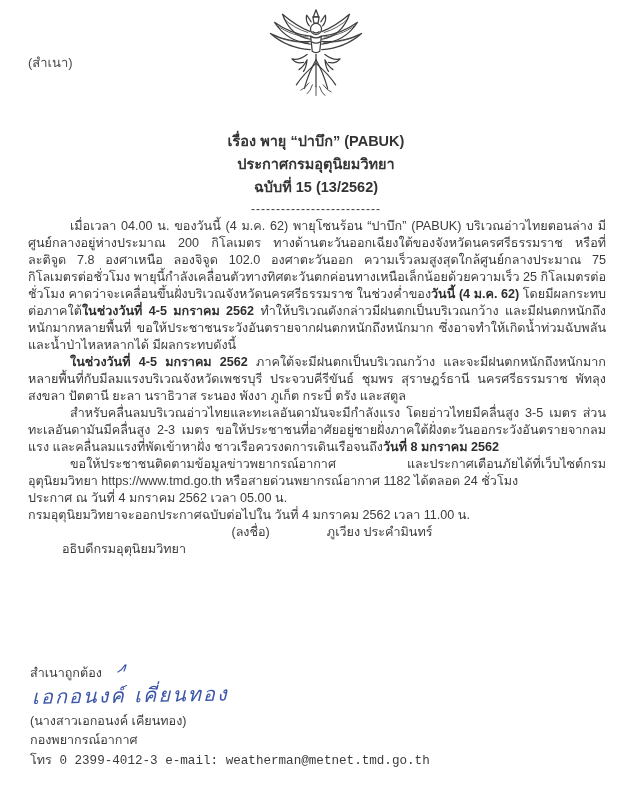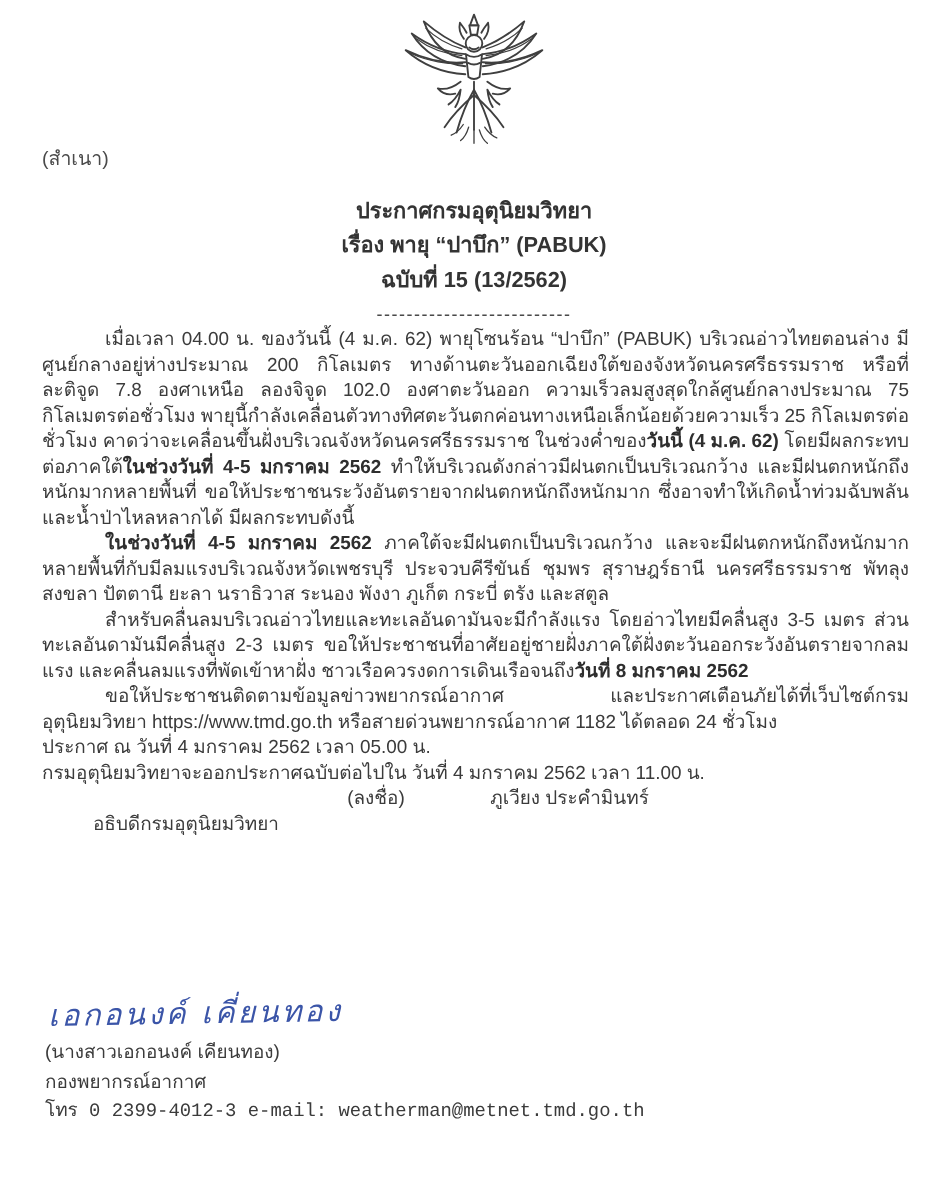--- a/index.html
+++ b/index.html
@@ -12,21 +12,20 @@
     font-family: "Liberation Sans", sans-serif;
     color: #3b3b3b;
     overflow: hidden;
   }
   .copy-label {
     position: absolute;
     left: 28px;
     top: 52px;
     font-size: 13px;
     color: #4a4a4a;
-    margin-top: 43px;
   }
   .emblem-wrap {
     position: absolute;
     left: 0;
     top: 8px;
     width: 100%;
     text-align: center;
   }
   .emblem-wrap svg { display: inline-block; }
   .titles {
@@ -149,40 +148,45 @@
         <path d="M60 58 q-8 14 -13 32"></path>
         <path d="M60 58 q8 14 13 32"></path>
         <path d="M60 62 q-14 12 -22 24"></path>
         <path d="M60 62 q14 12 22 24"></path>
         <path d="M52 84 q-4 6 -9 8 m13 -6 q-2 7 -6 10 m10 -8 v10 m4 -10 q2 7 6 10 m-2 -12 q4 6 9 8" stroke-width="1"></path>
       </g>
     </svg>
   </div>
 
   <div class="titles">
+    <div class="title-line">เรื่อง พายุ “ปาบึก” (PABUK)</div>
     <div class="title-line">ประกาศกรมอุตุนิยมวิทยา</div>
-    <div class="title-line">เรื่อง พายุ “ปาบึก” (PABUK)</div>
     <div class="title-line">ฉบับที่ 15 (13/2562)</div>
     <div class="divider">--------------------------</div>
   </div>
 
   <div class="doc-body">
     <p><span>เมื่อเวลา 04.00 น. ของวันนี้ (4 ม.ค. 62) พายุโซนร้อน “ปาบึก” (PABUK) บริเวณอ่าวไทยตอนล่าง มีศูนย์กลางอยู่ห่างประมาณ 200 กิโลเมตร ทางด้านตะวันออกเฉียงใต้ของจังหวัดนครศรีธรรมราช หรือที่ละติจูด 7.8 องศาเหนือ ลองจิจูด 102.0 องศาตะวันออก ความเร็วลมสูงสุดใกล้ศูนย์กลางประมาณ 75 กิโลเมตรต่อชั่วโมง พายุนี้กำลังเคลื่อนตัวทางทิศตะวันตกค่อนทางเหนือเล็กน้อยด้วยความเร็ว 25 กิโลเมตรต่อชั่วโมง  คาดว่าจะเคลื่อนขึ้นฝั่งบริเวณจังหวัดนครศรีธรรมราช ในช่วงค่ำของ</span><b>วันนี้ (4 ม.ค. 62)</b><span> โดยมีผลกระทบต่อภาคใต้</span><b>ในช่วงวันที่ 4-5 มกราคม 2562</b><span> ทำให้บริเวณดังกล่าวมีฝนตกเป็นบริเวณกว้าง และมีฝนตกหนักถึงหนักมากหลายพื้นที่ ขอให้ประชาชนระวังอันตรายจากฝนตกหนักถึงหนักมาก ซึ่งอาจทำให้เกิดน้ำท่วมฉับพลันและน้ำป่าไหลหลากได้ มีผลกระทบดังนี้</span></p>
     <p><b>ในช่วงวันที่ 4-5 มกราคม 2562</b><span> ภาคใต้จะมีฝนตกเป็นบริเวณกว้าง และจะมีฝนตกหนักถึงหนักมากหลายพื้นที่กับมีลมแรงบริเวณจังหวัดเพชรบุรี ประจวบคีรีขันธ์ ชุมพร สุราษฎร์ธานี นครศรีธรรมราช พัทลุง สงขลา ปัตตานี ยะลา นราธิวาส ระนอง พังงา ภูเก็ต กระบี่ ตรัง และสตูล</span></p>
     <p><span>สำหรับคลื่นลมบริเวณอ่าวไทยและทะเลอันดามันจะมีกำลังแรง โดยอ่าวไทยมีคลื่นสูง 3-5 เมตร ส่วนทะเลอันดามันมีคลื่นสูง 2-3 เมตร ขอให้ประชาชนที่อาศัยอยู่ชายฝั่งภาคใต้ฝั่งตะวันออกระวังอันตรายจากลมแรง และคลื่นลมแรงที่พัดเข้าหาฝั่ง ชาวเรือควรงดการเดินเรือจนถึง</span><b>วันที่ 8 มกราคม 2562</b></p>
     <p><span>ขอให้ประชาชนติดตามข้อมูลข่าวพยากรณ์อากาศ และประกาศเตือนภัยได้ที่เว็บไซต์กรมอุตุนิยมวิทยา </span><span>https://www.tmd.go.th</span><span> หรือสายด่วนพยากรณ์อากาศ 1182 ได้ตลอด 24 ชั่วโมง</span></p>
 
     <div class="closing-block">
       <p class="closing">ประกาศ  ณ วันที่ 4 มกราคม 2562 เวลา 05.00 น.</p>
       <p class="closing">กรมอุตุนิยมวิทยาจะออกประกาศฉบับต่อไปใน วันที่ 4 มกราคม 2562 เวลา 11.00 น.</p>
       <p class="closing sign-row"><span class="sign-label">(ลงชื่อ)</span><span>ภูเวียง ประคำมินทร์</span></p>
       <p class="closing sign-indent">อธิบดีกรมอุตุนิยมวิทยา</p>
     </div>
   </div>
 
   <div class="footer">
+    <div class="certify-row footer-line">
+      <span>สำเนาถูกต้อง</span><span class="flourish"><svg width="14" height="12" viewBox="0 0 14 12">
+            <path d="M2 9 q4 -2 7 -7 l1 0 q-1 4 -2 6" stroke="#3b55a8" fill="none" stroke-width="1.2" stroke-linecap="round"></path>
+          </svg></span>
+    </div>
     <div class="handwriting">เอกอนงค์  เคี่ยนทอง</div>
     <div class="footer-line">(นางสาวเอกอนงค์  เคียนทอง)</div>
     <div class="footer-line">กองพยากรณ์อากาศ</div>
     <div class="footer-line contact-line">โทร 0 2399-4012-3  e-mail: weatherman@metnet.tmd.go.th</div>
   </div>
 
 </div>
 
 </body></html>

